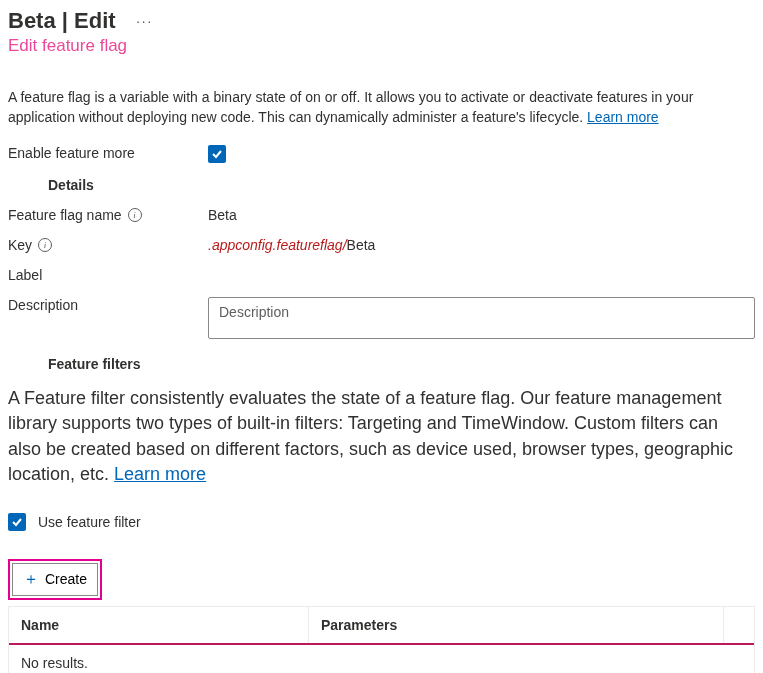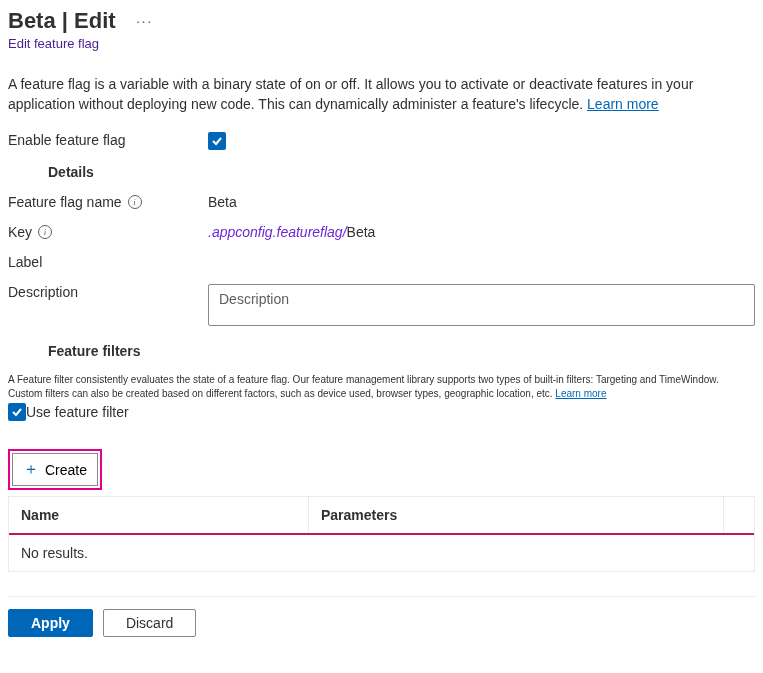--- a/index.html
+++ b/index.html
@@ -6,49 +6,49 @@
     body {
       font-family: "Segoe UI", -apple-system, sans-serif;
       font-size: 14px;
       color: #323130;
       padding: 8px;
       width: 763px;
       background: #fff;
     }
     .header-row { display: flex; align-items: center; gap: 20px; }
     h1 { font-size: 22px; font-weight: 600; }
-    .subtitle { color: #4c1d95; font-size: 13px; margin-top: 2px; margin-bottom: 24px; }
+    .subtitle { color: #ec4899; font-size: 17px; margin-top: 2px; margin-bottom: 32px; }
     .more-dots { color: #605e5c; font-size: 14px; letter-spacing: 1px; cursor: pointer; }
     .intro { font-size: 14px; line-height: 1.4; margin-bottom: 18px; max-width: 740px; }
     a.learn-more { color: #0067b8; text-decoration: underline; }
     .row { display: flex; align-items: flex-start; margin-bottom: 14px; }
     .row-label { width: 200px; flex: 0 0 200px; display: flex; align-items: center; gap: 6px; font-size: 14px; }
     .row-value { flex: 1; font-size: 14px; }
     .info-icon {
       display: inline-flex; align-items: center; justify-content: center;
       width: 14px; height: 14px; border: 1px solid #605e5c; border-radius: 50%;
       font-size: 9px; color: #605e5c; font-style: italic; font-family: Georgia, serif;
     }
     .checkbox {
       width: 18px; height: 18px; border-radius: 2px;
       display: inline-flex; align-items: center; justify-content: center;
       cursor: pointer; flex-shrink: 0;
     }
     .checkbox.checked { background: #0067b8; }
     .checkbox.checked svg { stroke: #fff; }
     .section-head { font-weight: 600; font-size: 14px; margin: 10px 0 14px 0; padding-left: 40px; }
-    .italic { font-style: italic; color: #6d28d9; }
+    .italic { font-style: italic; color: #b91c1c; }
     .desc-textarea {
       width: 100%; height: 42px; border: 1px solid #8a8886;
       padding: 6px 10px; font-family: inherit; font-size: 14px;
       resize: none; border-radius: 2px;
     }
     .desc-textarea::placeholder { color: #605e5c; }
-    .filters-intro { font-size: 10px; line-height: 1.4; margin-bottom: 2px; max-width: 740px; }
-    .use-filter-row { display: flex; align-items: center; gap: 0; margin-bottom: 28px; }
+    .filters-intro { font-size: 18px; line-height: 1.4; margin-bottom: 26px; max-width: 740px; }
+    .use-filter-row { display: flex; align-items: center; gap: 12px; margin-bottom: 28px; }
     .create-btn {
       display: inline-flex; align-items: center; gap: 6px;
       border: 1px solid #8a8886; padding: 5px 10px;
       background: #fff; cursor: pointer; font-size: 14px;
     }
     .create-highlight { border: 2.5px solid #e3008c; padding: 2px; display: inline-block; margin-bottom: 6px; }
     .plus { color: #0067b8; font-size: 16px; font-weight: 300; }
     .table { border: 1px solid #edebe9; margin-bottom: 24px; }
     .table-header { display: flex; border-bottom: 2px solid #be185d; }
     .th { padding: 10px 12px; font-weight: 600; font-size: 14px; border-right: 1px solid #edebe9; }
@@ -70,21 +70,21 @@
   <h1>Beta | Edit</h1>
   <span class="more-dots">···</span>
 </div>
 <div class="subtitle">Edit feature flag</div>
 
 <p class="intro">
   <span>A feature flag is a variable with a binary state of on or off. It allows you to activate or deactivate features in your application without deploying new code. This can dynamically administer a feature's lifecycle. </span><a href="#" class="learn-more">Learn more</a>
 </p>
 
 <div class="row">
-  <div class="row-label">Enable feature flag</div>
+  <div class="row-label">Enable feature more</div>
   <div class="row-value">
     <span class="checkbox checked">
       <svg width="12" height="12" viewBox="0 0 12 12" fill="none" stroke-width="2">
           <path d="M2 6 L5 9 L10 3"></path>
         </svg>
     </span>
   </div>
 </div>
 
 <div class="section-head">Details</div>

